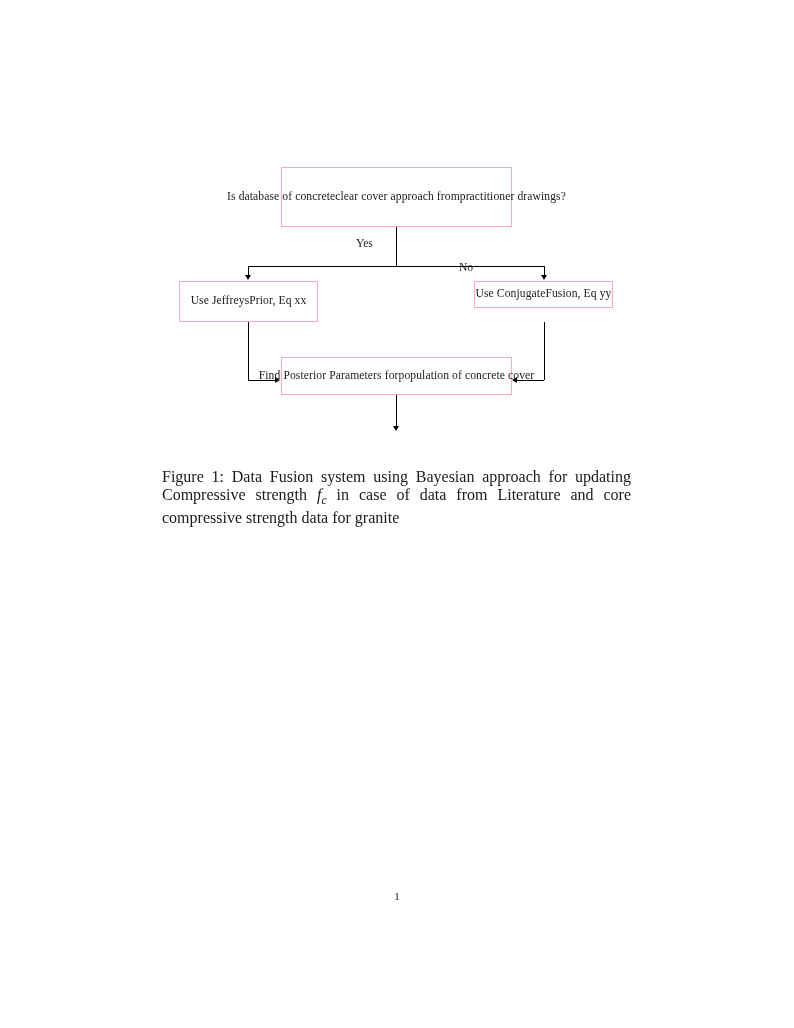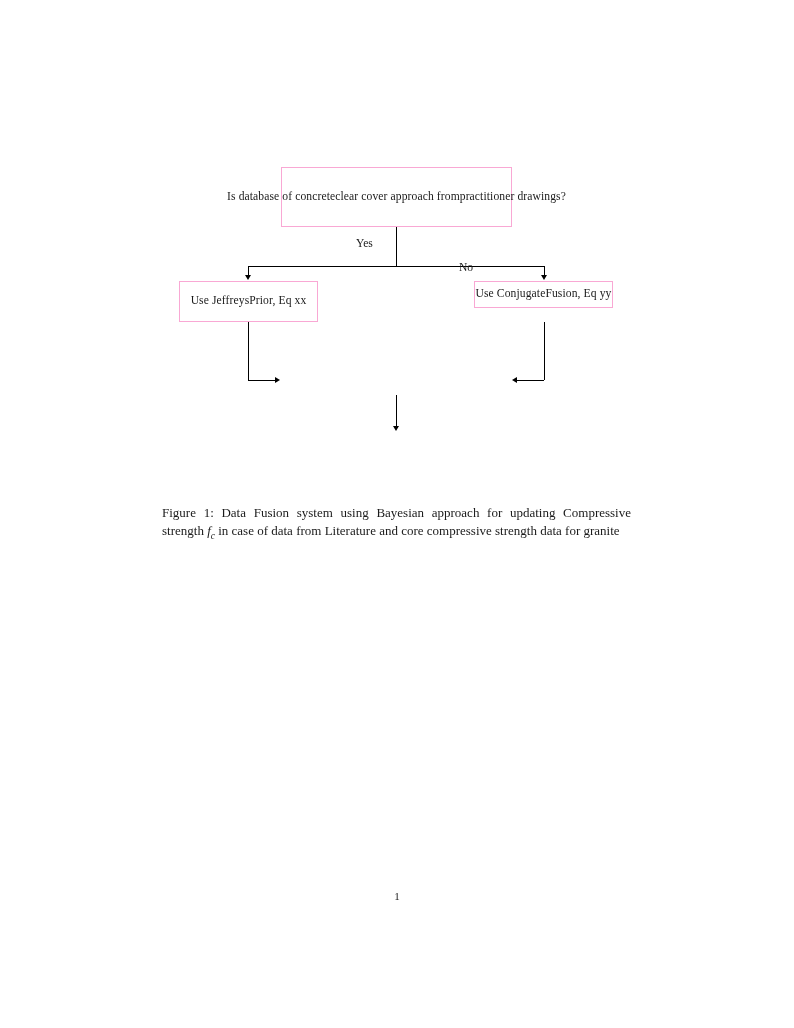--- a/index.html
+++ b/index.html
@@ -92,23 +92,23 @@
     font-size: 11.6px;
     line-height: 13px;
     color: #1a1a1a;
     white-space: nowrap;
   }
 
   
   #caption {
     position: absolute;
     left: 162px;
-    top: 504px;
+    top: 468px;
     width: 469px;
-    font-size: 13px;
+    font-size: 16px;
     line-height: 17.6px;
     text-align: justify;
     color: #1a1a1a;
   }
   #caption .math {
     font-family: "Liberation Serif", "DejaVu Serif", serif;
     font-style: italic;
   }
   #caption .math sub {
     font-size: 0.72em;
@@ -163,20 +163,24 @@
     </div>
 
     <div class="edge v" style="left:248px; top:322px; height:58px;"></div>
     <div class="edge h" style="left:248px; top:380px; width:28px;"></div>
     <div class="arrowhead right" style="left:275px; top:377px;"></div>
 
     <div class="edge v" style="left:544px; top:322px; height:58px;"></div>
     <div class="edge h" style="left:517px; top:380px; width:27px;"></div>
     <div class="arrowhead left" style="left:512px; top:377px;"></div>
 
+    <div class="node" id="node-posterior">
+      <span class="ln">Find Posterior Parameters for</span>
+      <span class="ln">population of concrete cover</span>
+    </div>
 
     <div class="edge v" style="left:396px; top:395px; height:32px;"></div>
     <div class="arrowhead down" style="left:393.3px; top:426px;"></div>
 
 
   </div>
 
   <div id="caption"><span>Figure 1:</span> <span>Data Fusion system using Bayesian approach for updating Compressive strength</span> <span class="math"><span>f</span><sub>c</sub></span> <span>in case of data from Literature and core compressive strength data for granite</span></div>
 
   <div id="folio">1</div>

